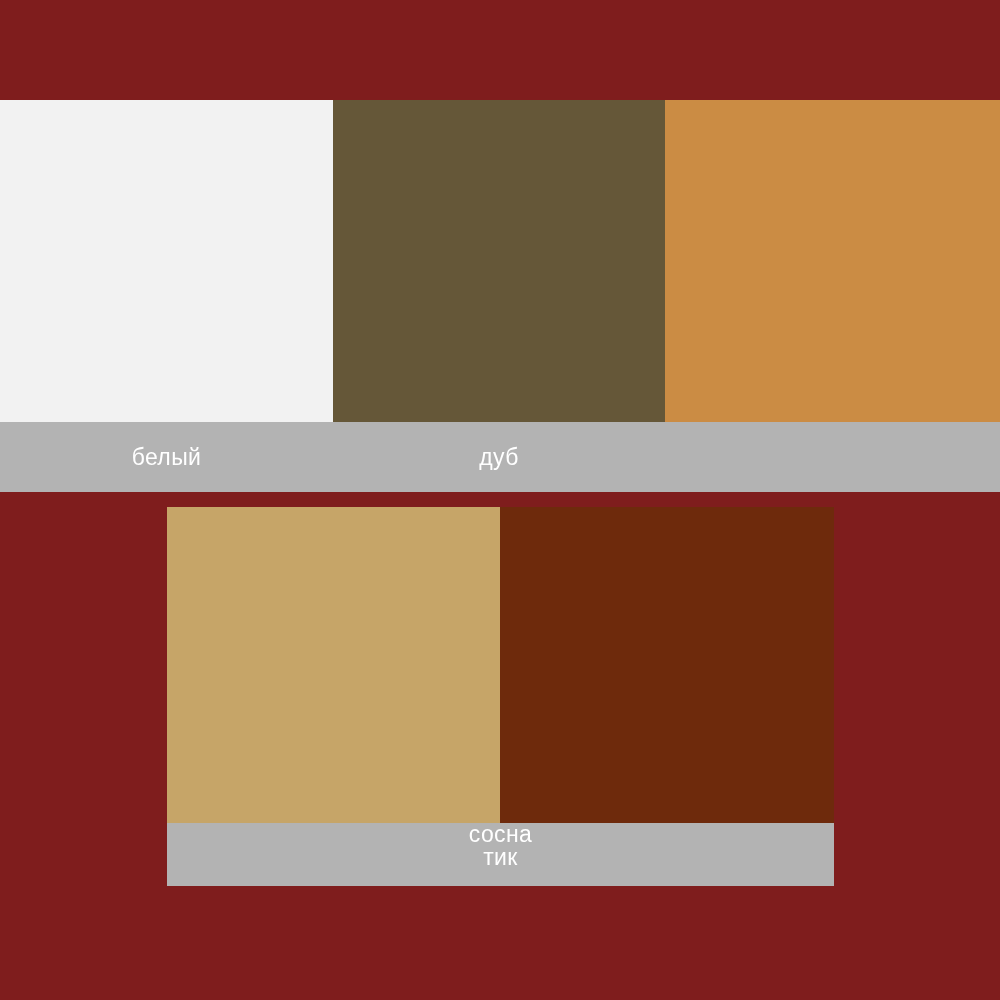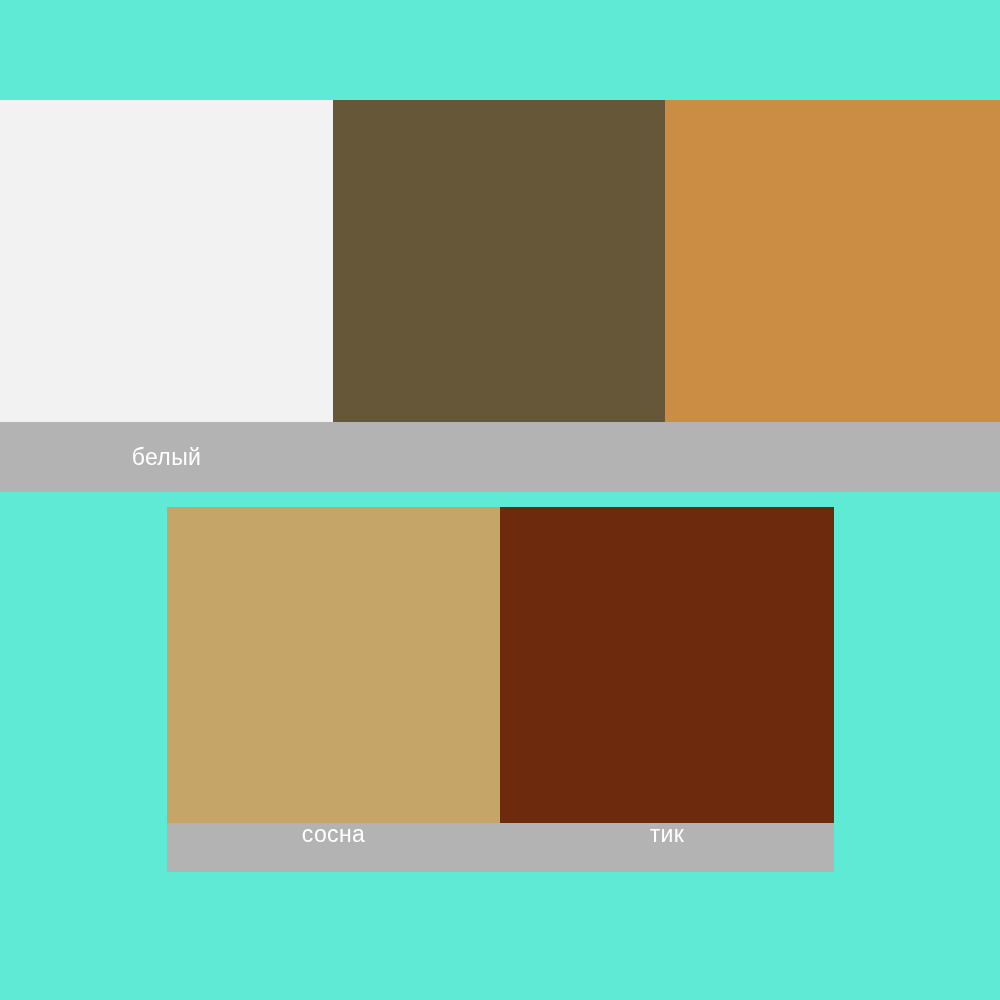--- a/index.html
+++ b/index.html
@@ -11,21 +11,21 @@
     height: 1000px;
     background: #ffffff;
     font-family: "Liberation Sans", sans-serif;
     overflow: hidden;
   }
 
   .canvas {
     position: relative;
     width: 1000px;
     height: 1000px;
-    background: #5eead4;
+    background: #7f1d1d;
   }
 
   
   .row1 {
     position: absolute;
     left: 0px;
     top: 100px;
     width: 1000px;
     height: 322px;
     display: flex;
@@ -60,22 +60,24 @@
     flex-direction: row;
   }
   .row2 .swatch-pine { width: 333px; height: 100%; }
   .row2 .swatch-teak { width: 334px; height: 100%; }
 
   .labelbar2 {
     position: absolute;
     left: 167px;
     top: 823px;
     width: 667px;
-    height: 49px;
+    height: 63px;
     display: flex;
+    flex-direction: column;
+    align-items: center;
   }
   .labelbar2 .lcell-pine { width: 333px; }
   .labelbar2 .lcell-teak { width: 334px; }
 
   .swatch {
     display: block;
   }
 
   .label {
     text-align: center;
@@ -95,20 +97,23 @@
   <div class="row1">
     <div class="swatch swatch-white" style="background-color: rgb(242, 242, 242);"></div>
     <div class="swatch swatch-oak" style="background-color: rgb(101, 87, 56);"></div>
     <div class="swatch swatch-honey" style="background-color: rgb(203, 140, 68);"></div>
   </div>
 
   <div class="labelbar1" style="background-color: rgb(179, 179, 179);">
     <div class="lcell-white">
       <div class="label" style="color: rgb(255, 255, 255);">белый</div>
     </div>
+    <div class="lcell-oak">
+      <div class="label" style="color: rgb(255, 255, 255);">дуб</div>
+    </div>
   </div>
 
   <div class="row2">
     <div class="swatch swatch-pine" style="background-color: rgb(198, 165, 104);"></div>
     <div class="swatch swatch-teak" style="background-color: rgb(110, 42, 12);"></div>
   </div>
 
   <div class="labelbar2" style="background-color: rgb(179, 179, 179);">
     <div class="lcell-pine">
       <div class="label" style="color: rgb(255, 255, 255);">сосна</div>

